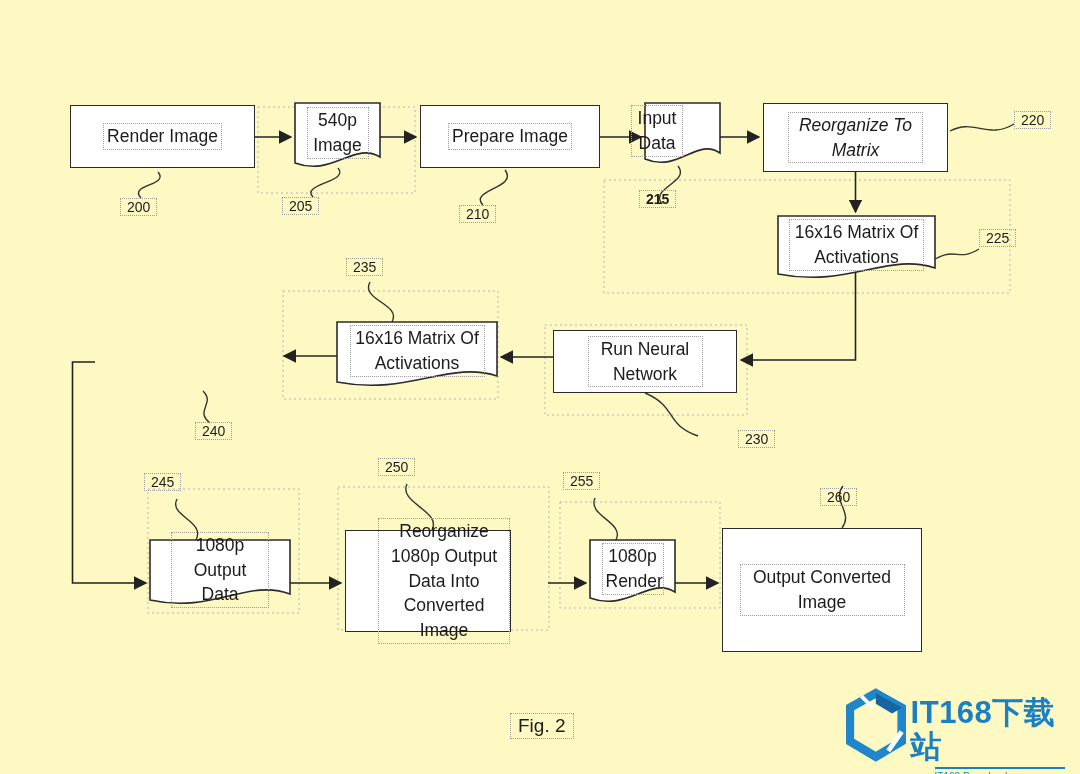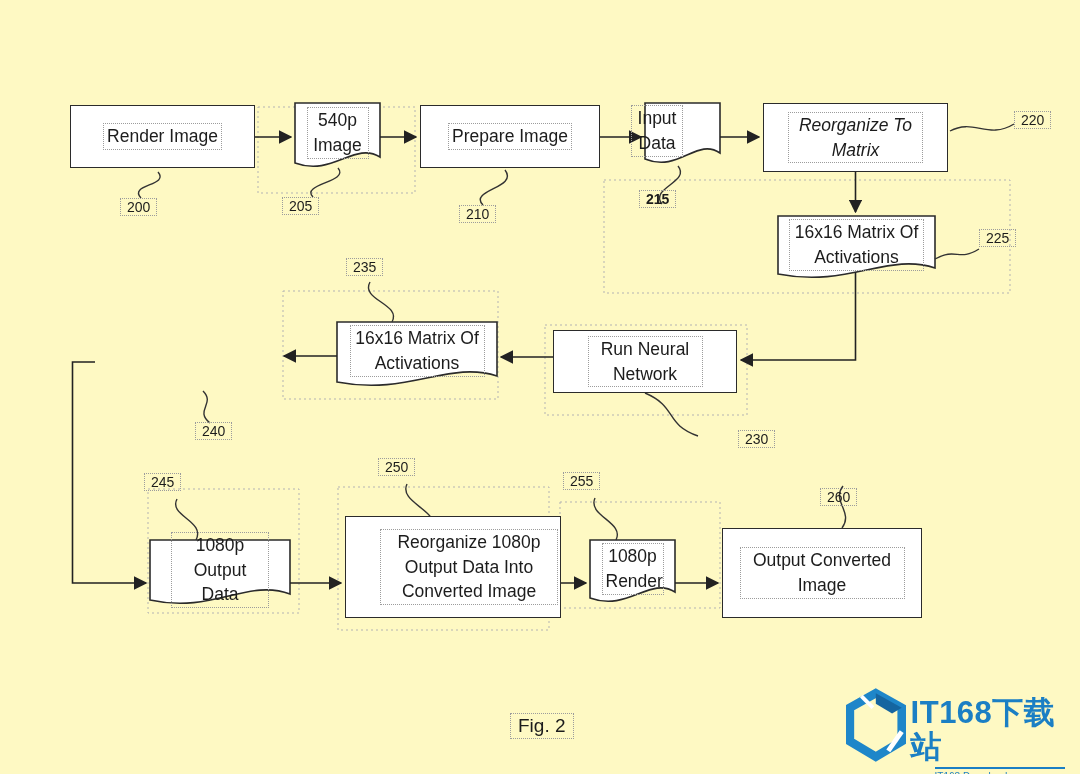--- a/index.html
+++ b/index.html
@@ -98,24 +98,24 @@
   </div>
   <div class="node process" style="left:420px; top:105px; width:180px; height:63px;">
     <span class="lbl">Prepare Image</span>
   </div>
   <div class="node process" style="left:763px; top:103px; width:185px; height:69px;">
     <span class="lbl" style="max-width:135px;font-style:italic;">Reorganize To Matrix</span>
   </div>
   <div class="node process" style="left:553px; top:330px; width:184px; height:63px;">
     <span class="lbl" style="max-width:115px;">Run Neural Network</span>
   </div>
-  <div class="node process" style="left:345px; top:516px; width:216px; height:102px;padding-left:32px;">
+  <div class="node process" style="left:345px; top:530px; width:166px; height:102px;padding-left:32px;">
     <span class="lbl" style="max-width:178px;">Reorganize 1080p Output Data Into Converted Image</span>
   </div>
-  <div class="node process" style="left:722px; top:528px; width:200px; height:90px;">
+  <div class="node process" style="left:722px; top:528px; width:200px; height:124px;">
     <span class="lbl" style="max-width:165px;">Output Converted Image</span>
   </div>
 
   <div class="node datanode" style="left:295px; top:107px; width:85px; height:52px;">
     <span class="lbl" style="max-width:62px;">540p Image</span>
   </div>
   <div class="node datanode" style="left:621px; top:106px; width:72px; height:50px;">
     <span class="lbl" style="max-width:52px;">Input Data</span>
   </div>
   <div class="node datanode" style="left:778px; top:219px; width:157px; height:52px;">

